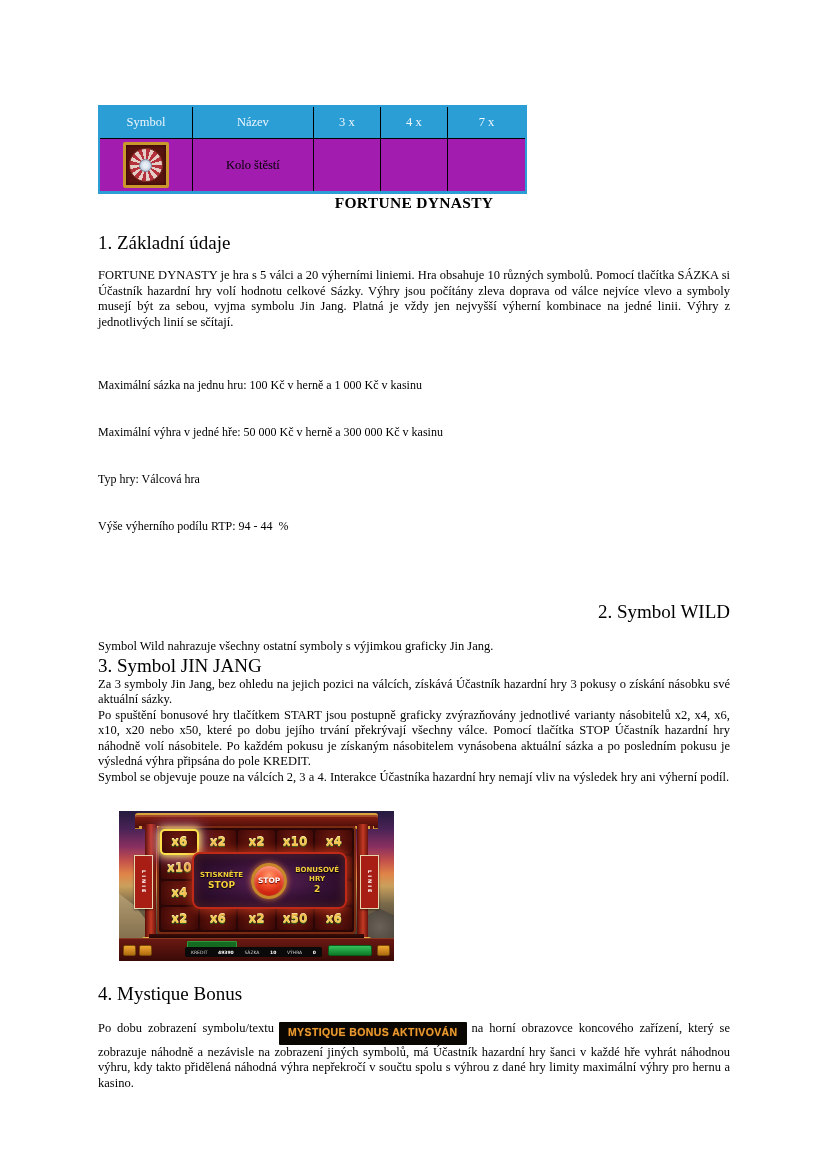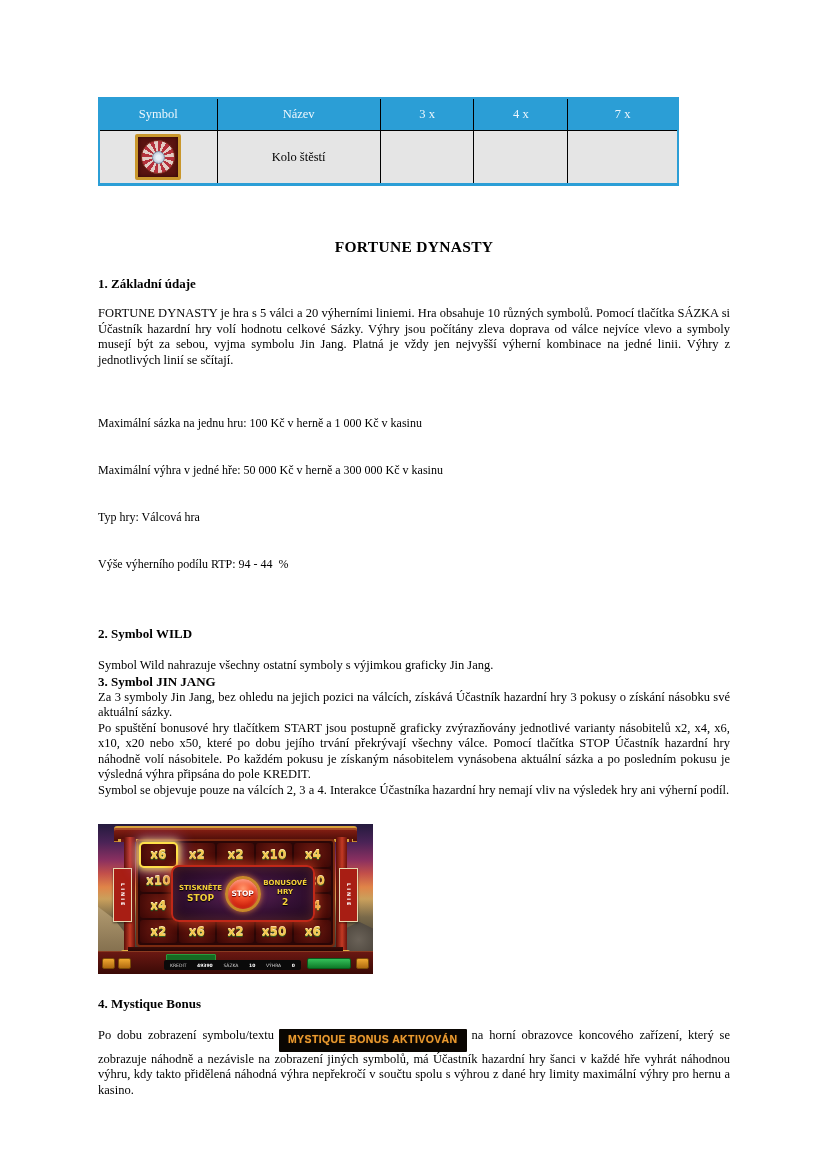--- a/index.html
+++ b/index.html
@@ -1,52 +1,52 @@
 <!DOCTYPE html>
 <html><head>
 <meta charset="utf-8">
 <style>
   html,body{margin:0;padding:0;background:#fff;}
   .page{position:relative;width:827px;height:1169px;background:#ffffff;overflow:hidden;
         font-family:"Liberation Serif",serif;color:#000;}
   .content{position:absolute;left:98px;top:97px;width:632px;}
 
   
-  table.paytable{border-collapse:collapse;width:581px;border:2px solid #2b9ed6;
-                 border-bottom:3px solid #2b9ed6;}
+  table.paytable{border-collapse:collapse;width:429px;border:2px solid #2b9ed6;
+                 border-bottom:3px solid #2b9ed6;margin-top:8px;}
   table.paytable th{background:#2b9ed6;color:#eef7fd;font-weight:normal;font-size:12.5px;
                     border:1px solid #000;border-top:none;height:29px;}
   table.paytable td{border:1px solid #000;height:46px;text-align:center;font-size:12.5px;
-                    background:#e5e5e5;vertical-align:middle;}
+                    background:#a21caf;vertical-align:middle;}
   .wheel-box{width:40px;height:40px;margin:2px auto;background:#5a1410;border:3px solid #c9972c;
              border-radius:2px;display:flex;align-items:center;justify-content:center;
              box-shadow:inset 0 0 4px #2a0505;}
   .wheel{width:32px;height:32px;border-radius:50%;
          background:repeating-conic-gradient(#b5323c 0deg 15deg,#e3cdc5 15deg 30deg);
          border:1px solid #7c2a1c;display:flex;align-items:center;justify-content:center;}
   .hub{width:11px;height:11px;border-radius:50%;background:radial-gradient(circle,#e8eef5 30%,#9fb0c5 100%);
        border:1px solid #7c8aa0;}
 
   
-  .doc-title{margin-top:52px;text-align:center;font-weight:bold;font-size:15.5px;letter-spacing:.3px;}
-  .hsec{font-weight:bold;font-size:13px;}
-  .h1{margin-top:20px;} .h2{margin-top:23px;} .h3{}
+  .doc-title{text-align:center;font-weight:bold;font-size:15.5px;letter-spacing:.3px;}
+  .hsec{font-weight:normal;font-size:19px;}
+  .h1{margin-top:20px;} .h2{margin-top:36px;text-align:right;} .h3{}
   .h4{margin-top:22px;}
   .para{font-size:12.5px;line-height:15.5px;text-align:justify;}
   .p1{margin-top:14px;} .p2{margin-top:16px;} .p3{} .p4{margin-top:16px;}
   .info{margin-top:17px;font-size:12px;line-height:15.6px;white-space:pre-wrap;}
 
   
   .badge{display:inline-block;background:#0a0602;color:#e89a30;font-family:"Liberation Sans",sans-serif;
          font-weight:bold;font-size:10.5px;letter-spacing:.4px;padding:3px 9px 4px;margin:0 5px;
          vertical-align:-4px;border-radius:1px;text-shadow:0 0 1px #8a5010;}
 
   
   .game{position:relative;width:275px;height:150px;margin-top:26px;overflow:hidden;
-        font-family:"DejaVu Sans",sans-serif;}
+        font-family:"DejaVu Sans",sans-serif;margin-left:21px;}
   .sky{position:absolute;inset:0;background:linear-gradient(180deg,#241a3e 0%,#4a2356 12%,
        #8a3060 24%,#c3504a 33%,#e08448 42%,#caa05c 50%,#7a6a4a 62%,#4a4438 78%,#35302a 100%);}
   .wall{position:absolute;left:0;bottom:20px;width:42px;height:66px;
         background:linear-gradient(180deg,#c9b183,#8a7450);
         clip-path:polygon(0 28%,38% 46%,70% 72%,100% 100%,0 100%);opacity:.9;}
   .rocks{position:absolute;right:0;bottom:16px;width:48px;height:46px;
          background:radial-gradient(circle at 70% 60%,#6a6258,#3a342c 75%);
          clip-path:polygon(20% 100%,35% 40%,70% 20%,100% 35%,100% 100%);}
   .roof{position:absolute;left:16px;right:16px;top:2px;height:13px;border-radius:3px 3px 0 0;
         background:linear-gradient(180deg,#8a2014,#4a0d08);
@@ -67,21 +67,21 @@
   .banner span{writing-mode:vertical-rl;color:#fff;font-size:5px;letter-spacing:2px;font-weight:bold;}
 
   .reels{position:absolute;left:38px;top:15px;width:199px;height:108px;background:#2a0606;
          border:2px solid #7a2a10;border-radius:4px;box-sizing:border-box;padding:2px;
          display:grid;grid-template-columns:repeat(5,1fr);grid-template-rows:repeat(4,1fr);gap:2px;}
   .cell{background:radial-gradient(circle at 50% 40%,#6e1a10,#4a0c08 70%,#380806);border-radius:3px;
         display:flex;align-items:center;justify-content:center;font-weight:bold;font-size:12px;
         color:#f4c84f;text-shadow:0 -1px 0 #fff0b0,0 1px 1px #2e6a2a,0 0 2px #000;}
   .cell.hl{outline:2px solid #ffe14a;outline-offset:-1px;border-radius:4px;z-index:2;
            box-shadow:0 0 7px 3px rgba(255,230,100,.9),0 0 14px 6px rgba(200,120,255,.45);}
-  .panel{position:absolute;left:73px;top:41px;width:144px;height:57px;z-index:3;box-sizing:border-box;
+  .panel{position:absolute;left:73px;top:41px;width:155px;height:57px;z-index:3;box-sizing:border-box;
          background:radial-gradient(ellipse at center,#5c2258 0%,#331033 55%,#1c081c 100%);
          border:2px solid #c02818;border-radius:8px;
          box-shadow:0 0 10px 2px rgba(240,80,40,.55),inset 0 0 12px rgba(255,120,60,.25);
          display:flex;align-items:center;justify-content:space-between;padding:16px 6px;}
   .ptext{text-align:center;color:#f5cf3a;font-weight:bold;line-height:1.25;text-shadow:0 1px 1px #000;}
   .ptext .l1{font-size:7px;display:block;} .ptext .l2{font-size:9px;display:block;}
   .stop-btn{width:36px;height:36px;border-radius:50%;flex:0 0 auto;
             background:radial-gradient(circle at 50% 32%,#ff9a70 0%,#f4502a 38%,#c41808 78%,#8a1004 100%);
             border:3px solid #c8882a;box-sizing:border-box;
             box-shadow:0 0 6px rgba(255,150,60,.8),inset 0 2px 4px rgba(255,255,255,.5);

